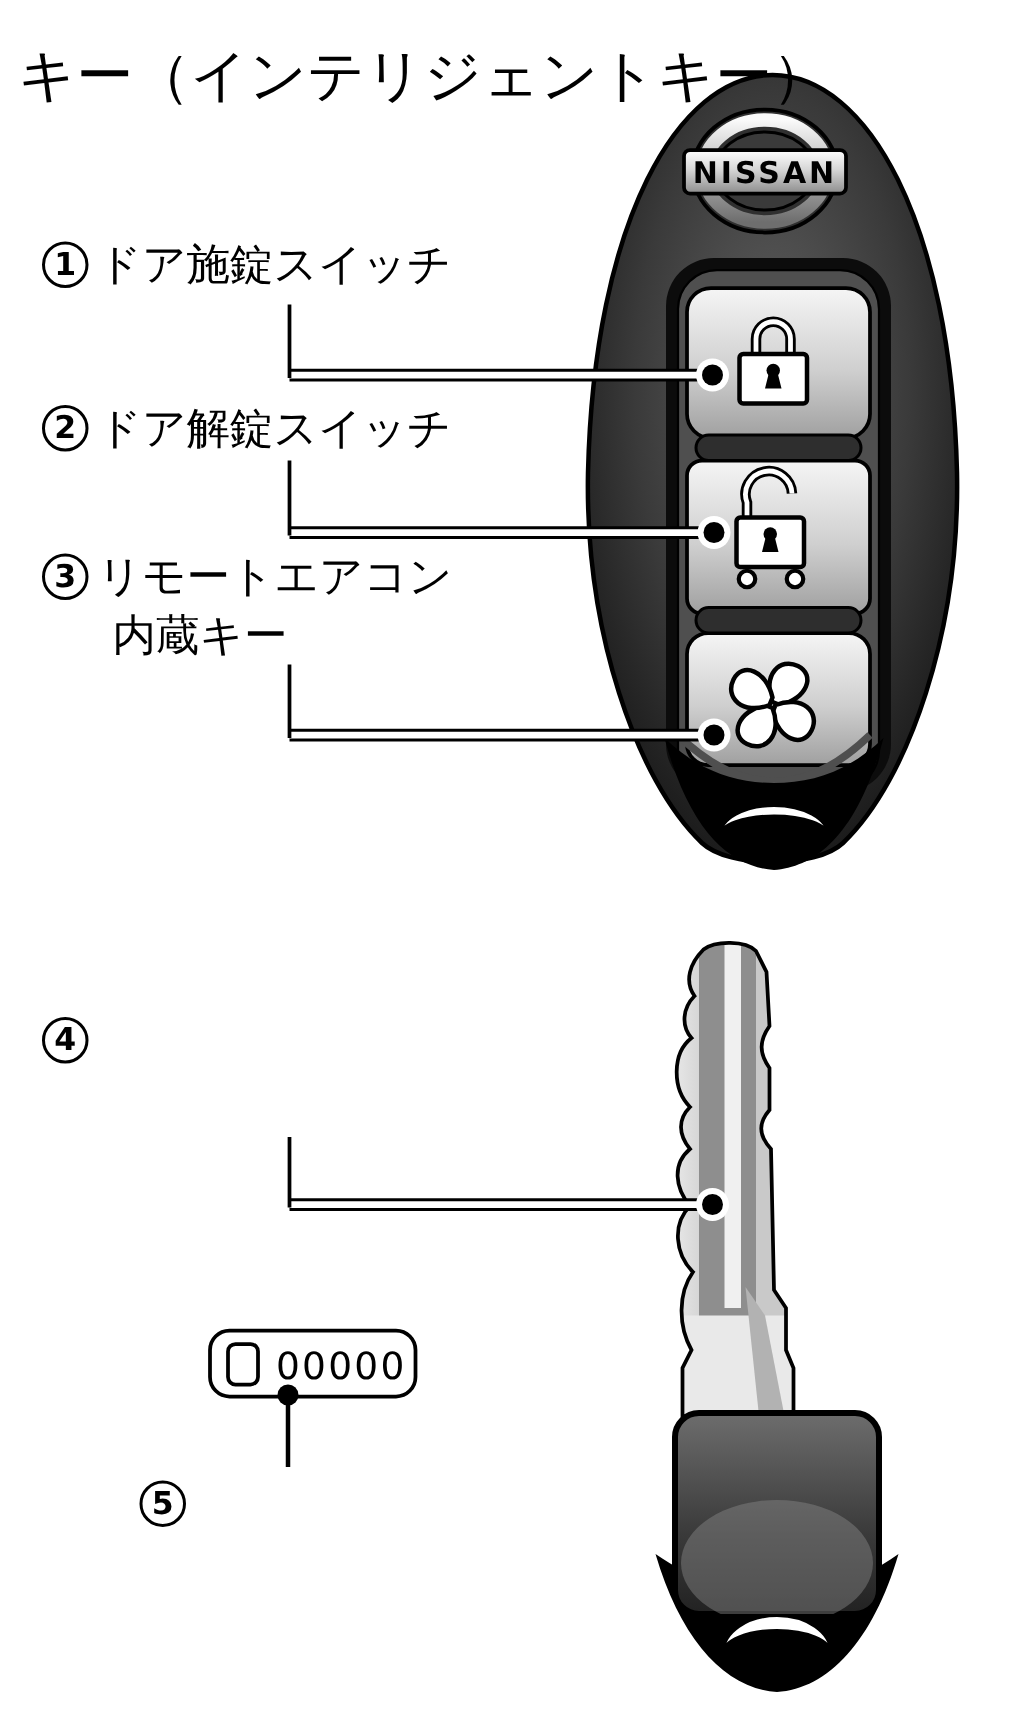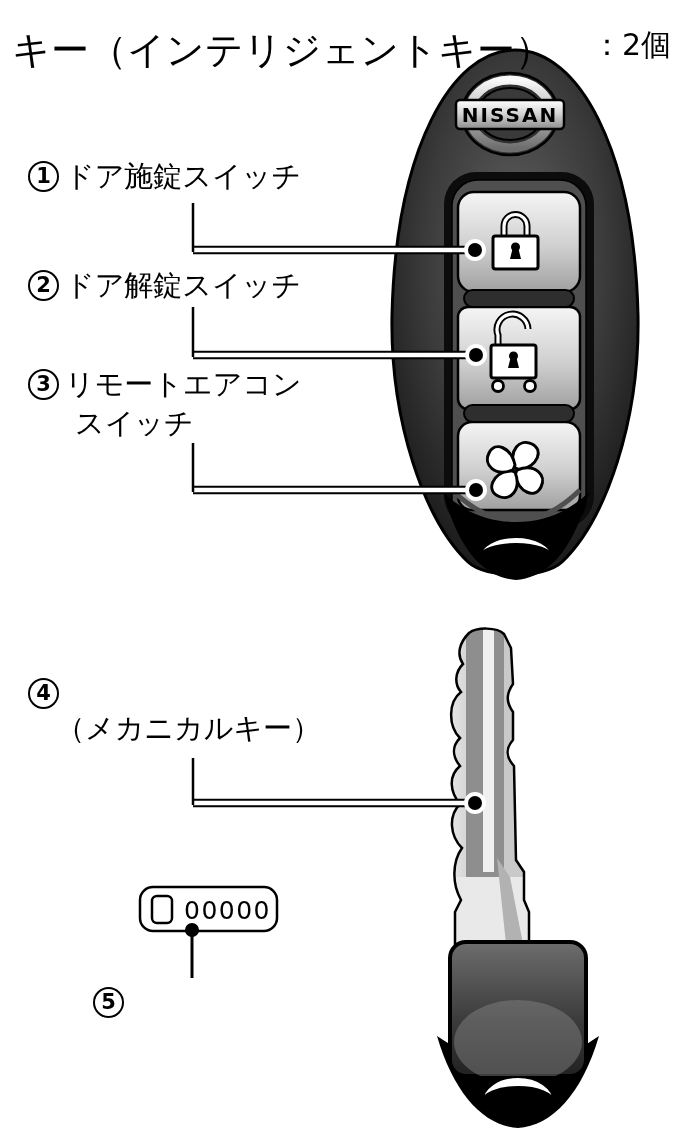--- a/index.html
+++ b/index.html
@@ -169,49 +169,47 @@
       <path d="M 193 758 V 805" stroke="#000" stroke-width="2.5"></path>
       <circle cx="475" cy="803" r="11" fill="#fff"></circle>
       <circle cx="475" cy="803" r="7" fill="#000"></circle>
 
       <path d="M 192 930 V 978" stroke="#000" stroke-width="3"></path>
       <circle cx="192" cy="930" r="7" fill="#000"></circle>
     </g>
   </svg>
 
   <div class="title">キー（インテリジェントキー）</div>
-  <div class="qty">：2個</div>
 
   <div class="label" style="left:28px;top:157px;">
     <span class="lrow">
       <span class="cnum">1</span>
       <span>ドア施錠スイッチ</span>
     </span>
   </div>
 
   <div class="label" style="left:28px;top:266px;">
     <span class="lrow">
       <span class="cnum">2</span>
       <span>ドア解錠スイッチ</span>
     </span>
   </div>
 
   <div class="label" style="left:28px;top:365px;">
     <span class="lrow">
       <span class="cnum">3</span>
       <span>リモートエアコン</span>
     </span>
-    <span class="l2" style="margin-left:47px;">スイッチ</span>
+    <span class="l2" style="margin-left:47px;">内蔵キー</span>
   </div>
 
   <div class="label" style="left:28px;top:678px;">
     <span class="lrow">
       <span class="cnum">4</span>
     </span>
-    <span class="l2" style="margin-left:28px;">（メカニカルキー）</span>
   </div>
 
   <div class="label" style="left:93px;top:987px;">
     <span class="lrow">
       <span class="cnum">5</span>
     </span>
   </div>
 
 </div>
 

